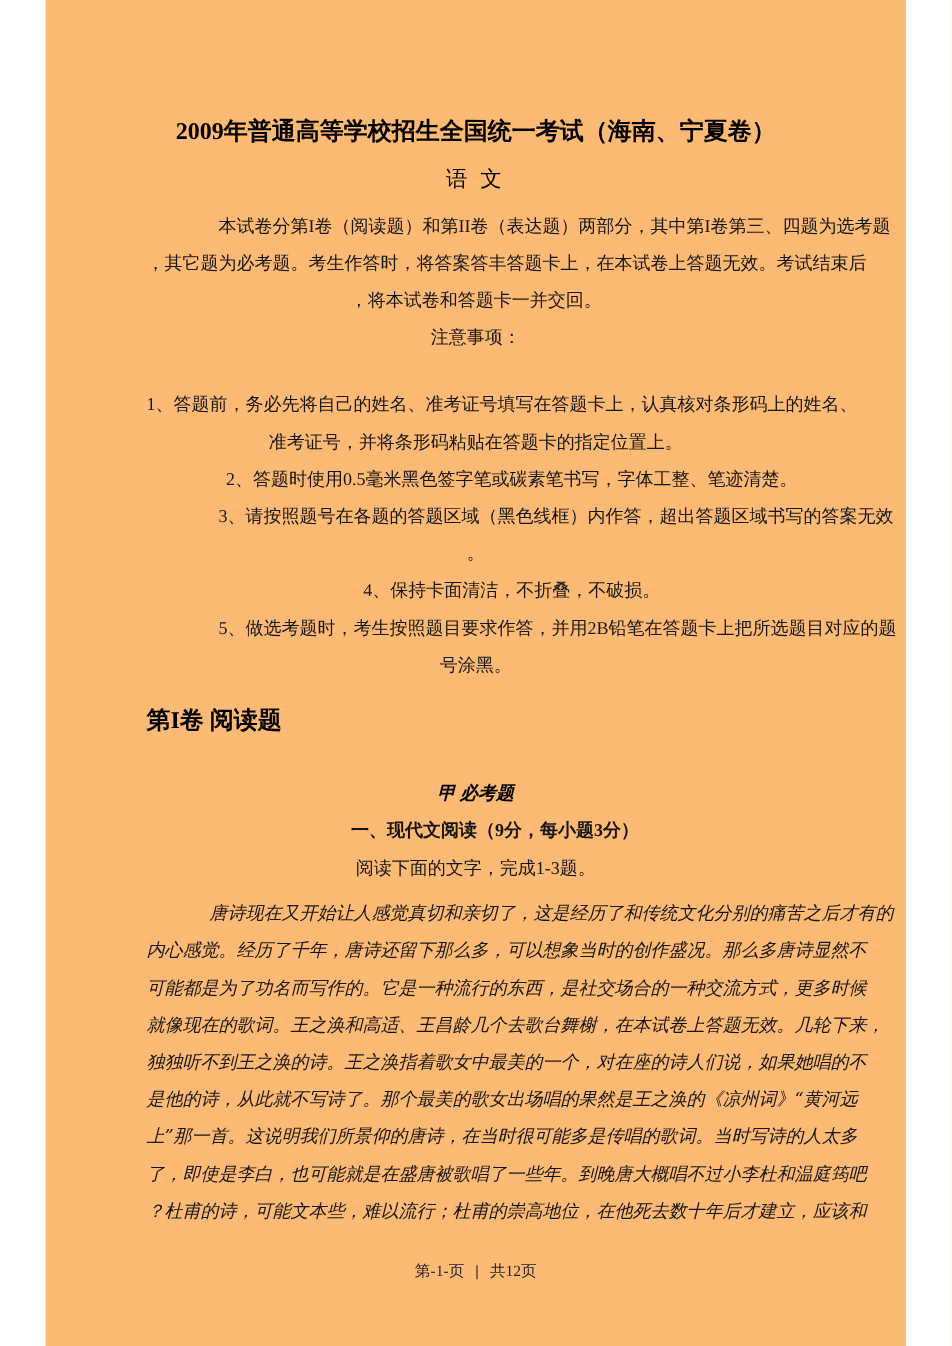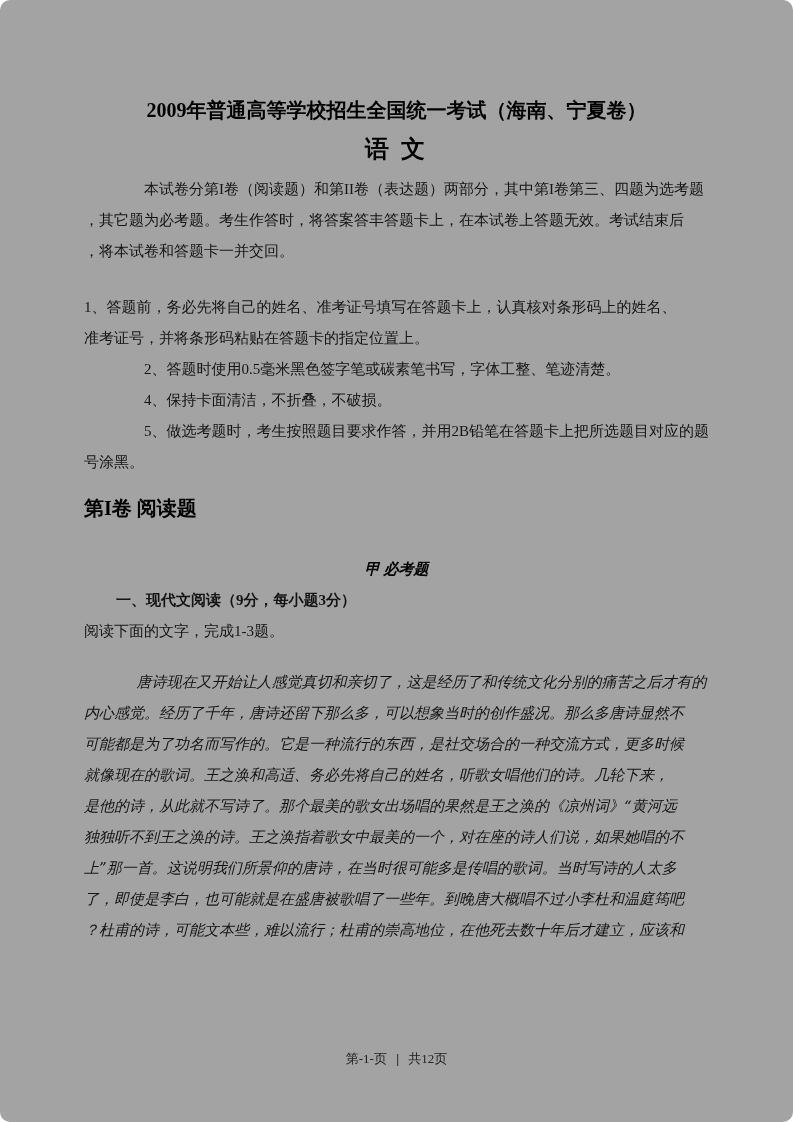--- a/index.html
+++ b/index.html
@@ -1,45 +1,45 @@
 <!DOCTYPE html>
 <html><head>
 <meta charset="utf-8">
 <style>
   html,body { margin:0; padding:0; background:#ffffff; }
   .page {
-    width:793px; height:1122px; box-sizing:border-box;
-    margin:0 auto; position:relative; background:#a3a3a3;
+    width:717px; height:1122px; box-sizing:border-box;
+    margin:0 auto; position:relative; background:#fdba74;
     padding:96px 84px 0 84px;
     font-family:"Liberation Serif","DejaVu Serif",serif;
-    color:#141414; font-size:15px;border-radius:10px;
+    color:#141414; font-size:15px;
   }
   .exam-title {
     margin:0; font-size:20px; font-weight:bold; text-align:center;
     line-height:28px; color:#000;
   }
   .exam-subject {
-    margin:12px 0 0 0; font-size:24px; font-weight:bold; text-align:center;
+    margin:12px 0 0 0; font-size:18px; font-weight:normal; text-align:center;
     line-height:26px; letter-spacing:3px; color:#000;
   }
   .body-block { margin-top:12px; }
-  .line { margin:0; line-height:31px; white-space:nowrap; }
+  .line { margin:0; line-height:31px; white-space:nowrap;text-align:center; }
   .indent-lg { text-indent:4em; }
   .indent-md { text-indent:3.5em; }
   .notice-items { margin-top:25px;font-family:Liberation Serif, serif; }
   .sec-heading {
     margin:10px 0 0 0; font-size:20px; font-weight:bold; text-align:left;
     line-height:40px; color:#000;
   }
   .part-heading {
     margin:26px 0 0 0; font-size:15px; font-weight:bold; text-align:center;
     line-height:31px; color:#000;font-style:italic;
   }
   .q-heading { font-weight:bold;margin-left:32px; }
-  .passage { margin-top:20px; }
+  .passage { margin-top:6px; }
   .passage .line {
     font-style:italic; line-height:31px;
     font-family:"DejaVu Serif","Liberation Serif",serif;
   }
   .page-footer {
     position:absolute; left:0; right:0; bottom:54px;
     text-align:center; font-size:13px; color:#222;
     font-family:"Liberation Serif","DejaVu Serif",serif;
   }
   .page-footer .divider { font-weight:bold; padding:0 6px; }
@@ -49,52 +49,57 @@
 
 <div class="page">
 
   <h1 class="exam-title">2009年普通高等学校招生全国统一考试（海南、宁夏卷）</h1>
   <h2 class="exam-subject">语  文</h2>
 
   <div class="body-block">
     <p class="line indent-lg">本试卷分第I卷（阅读题）和第II卷（表达题）两部分，其中第I卷第三、四题为选考题</p>
     <p class="line">，其它题为必考题。考生作答时，将答案答丰答题卡上，在本试卷上答题无效。考试结束后</p>
     <p class="line">，将本试卷和答题卡一并交回。</p>
+    <p class="line">注意事项：</p>
   </div>
 
   <div class="notice-items">
     <div>
       <p class="line">1、答题前，务必先将自己的姓名、准考证号填写在答题卡上，认真核对条形码上的姓名、</p>
       <p class="line">准考证号，并将条形码粘贴在答题卡的指定位置上。</p>
     </div>
     <div>
       <p class="line indent-lg">2、答题时使用0.5毫米黑色签字笔或碳素笔书写，字体工整、笔迹清楚。</p>
+    </div>
+    <div>
+      <p class="line indent-lg">3、请按照题号在各题的答题区域（黑色线框）内作答，超出答题区域书写的答案无效</p>
+      <p class="line">。</p>
     </div>
     <div>
       <p class="line indent-lg">4、保持卡面清洁，不折叠，不破损。</p>
     </div>
     <div>
       <p class="line indent-lg">5、做选考题时，考生按照题目要求作答，并用2B铅笔在答题卡上把所选题目对应的题</p>
       <p class="line">号涂黑。</p>
     </div>
   </div>
 
   <h2 class="sec-heading">第I卷 阅读题</h2>
   <h3 class="part-heading">甲 必考题</h3>
 
   <p class="line q-heading">一、现代文阅读（9分，每小题3分）</p>
   <p class="line">阅读下面的文字，完成1-3题。</p>
 
   <div class="passage">
     <p class="line indent-md">唐诗现在又开始让人感觉真切和亲切了，这是经历了和传统文化分别的痛苦之后才有的</p>
     <p class="line">内心感觉。经历了千年，唐诗还留下那么多，可以想象当时的创作盛况。那么多唐诗显然不</p>
     <p class="line">可能都是为了功名而写作的。它是一种流行的东西，是社交场合的一种交流方式，更多时候</p>
-    <p class="line">就像现在的歌词。王之涣和高适、务必先将自己的姓名，听歌女唱他们的诗。几轮下来，</p>
+    <p class="line">就像现在的歌词。王之涣和高适、王昌龄几个去歌台舞榭，在本试卷上答题无效。几轮下来，</p>
+    <p class="line">独独听不到王之涣的诗。王之涣指着歌女中最美的一个，对在座的诗人们说，如果她唱的不</p>
     <p class="line">是他的诗，从此就不写诗了。那个最美的歌女出场唱的果然是王之涣的《凉州词》“黄河远</p>
-    <p class="line">独独听不到王之涣的诗。王之涣指着歌女中最美的一个，对在座的诗人们说，如果她唱的不</p>
     <p class="line">上”那一首。这说明我们所景仰的唐诗，在当时很可能多是传唱的歌词。当时写诗的人太多</p>
     <p class="line">了，即使是李白，也可能就是在盛唐被歌唱了一些年。到晚唐大概唱不过小李杜和温庭筠吧</p>
     <p class="line">？杜甫的诗，可能文本些，难以流行；杜甫的崇高地位，在他死去数十年后才建立，应该和</p>
   </div>
 
   <div class="page-footer">
     <span>第-1-页</span>
     <span class="divider">|</span>
     <span>共12页</span>
   </div>

